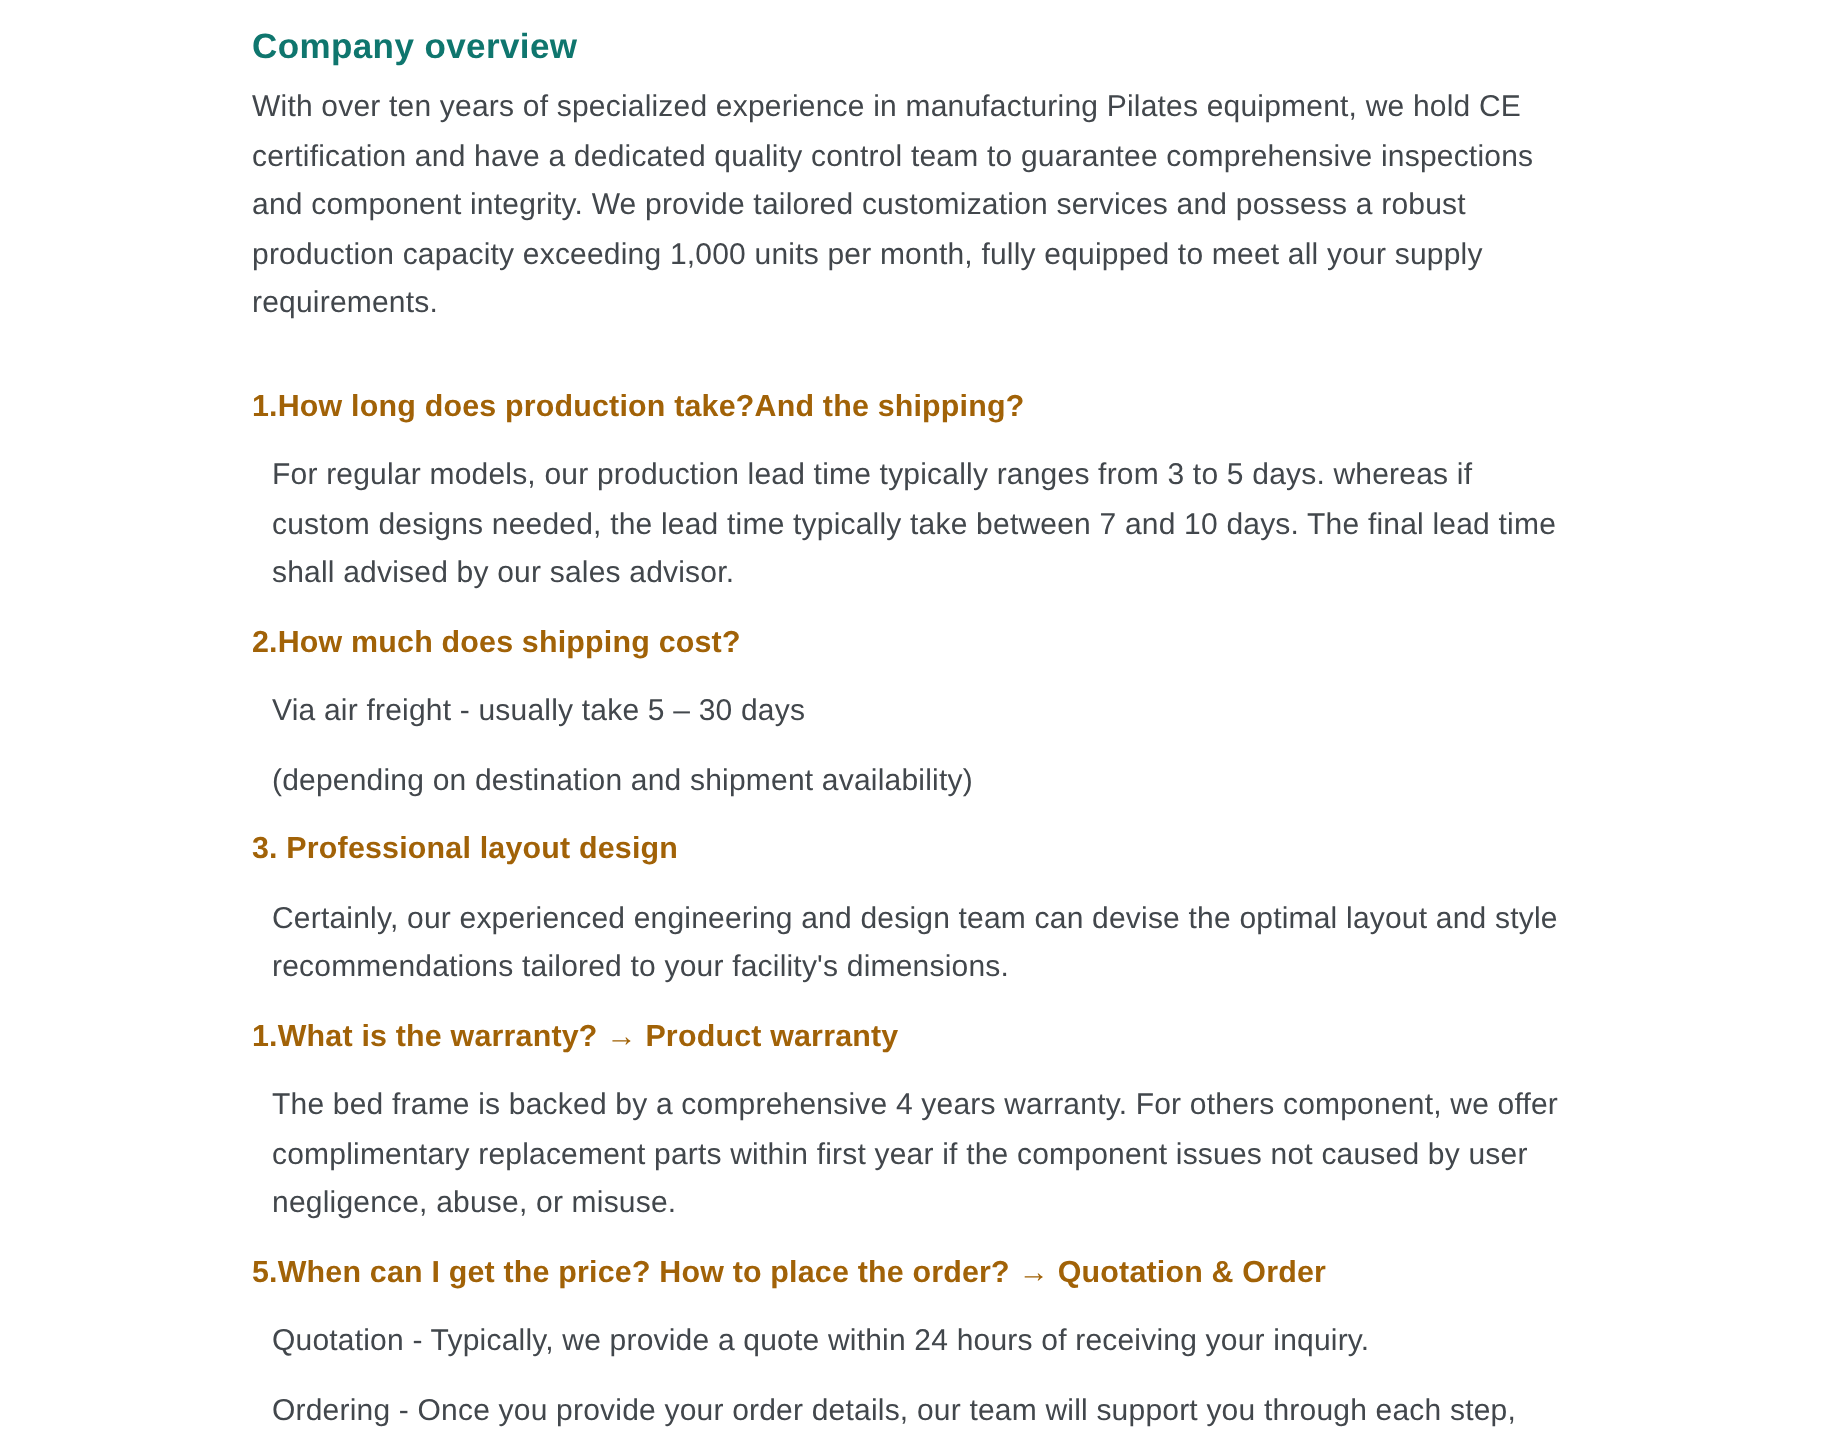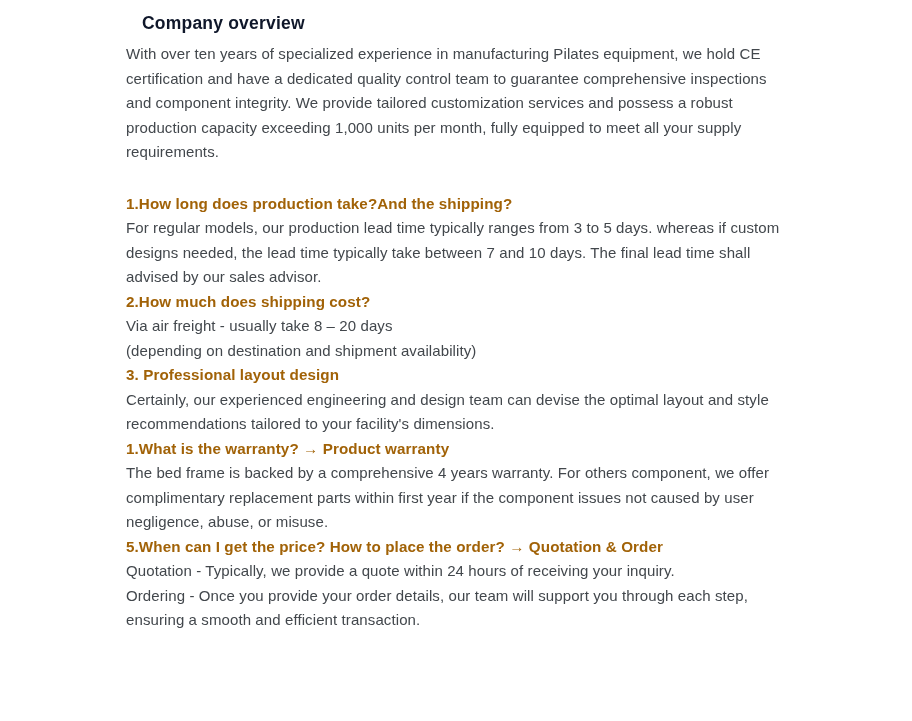--- a/index.html
+++ b/index.html
@@ -16,24 +16,24 @@
   }
   .content {
     position: absolute;
     left: 126px;
     top: 12px;
     width: 670px;
   }
   .page-title {
     font-size: 17.5px;
     font-weight: 700;
-    color: #0f172a;
+    color: #0f766e;
     letter-spacing: 0.2px;
     line-height: 22px;
-    margin: 0 0 8px 16px;
+    margin: 0 0 8px 0;
   }
   .intro {
     font-size: 15px;
     line-height: 24.5px;
     color: #42474c;
     letter-spacing: 0.1px;
     margin: 0 0 27px 0;
   }
   .faq-section {
     margin: 0;
@@ -44,38 +44,38 @@
     color: #a16207;
     letter-spacing: 0.1px;
     line-height: 24.5px;
     margin: 0;
   }
   .faq-answer {
     font-size: 15px;
     line-height: 24.5px;
     color: #42474c;
     letter-spacing: 0.1px;
-    margin: 0;
+    margin: 10px;
   }
 </style>
 </head>
 <body>
 
 <div class="content">
   <h2 class="page-title">Company overview</h2>
   <p class="intro">With over ten years of specialized experience in manufacturing Pilates equipment, we hold CE certification and have a dedicated quality control team to guarantee comprehensive inspections and component integrity. We provide tailored customization services and possess a robust production capacity exceeding 1,000 units per month, fully equipped to meet all your supply requirements.</p>
   <div>
   <section class="faq-section">
     <h3 class="faq-question">1.How long does production take?And the shipping?</h3>
   <p class="faq-answer">For regular models, our production lead time typically ranges from 3 to 5 days. whereas if custom designs needed, the lead time typically take between 7 and 10 days. The final lead time shall advised by our sales advisor.</p>
       </section>
 
   <section class="faq-section">
     <h3 class="faq-question">2.How much does shipping cost?</h3>
-        <p class="faq-answer">Via air freight - usually take 8 – 20 days</p>
+        <p class="faq-answer">Via air freight - usually take 5 – 30 days</p>
         <p class="faq-answer">(depending on destination and shipment availability)</p>
       </section>
 
   <section class="faq-section">
     <h3 class="faq-question">3. Professional layout design</h3>
   <p class="faq-answer">Certainly, our experienced engineering and design team can devise the optimal layout and style recommendations tailored to your facility's dimensions.</p>
       </section>
 
   <section class="faq-section">
     <h3 class="faq-question">1.What is the warranty? → Product warranty</h3>

